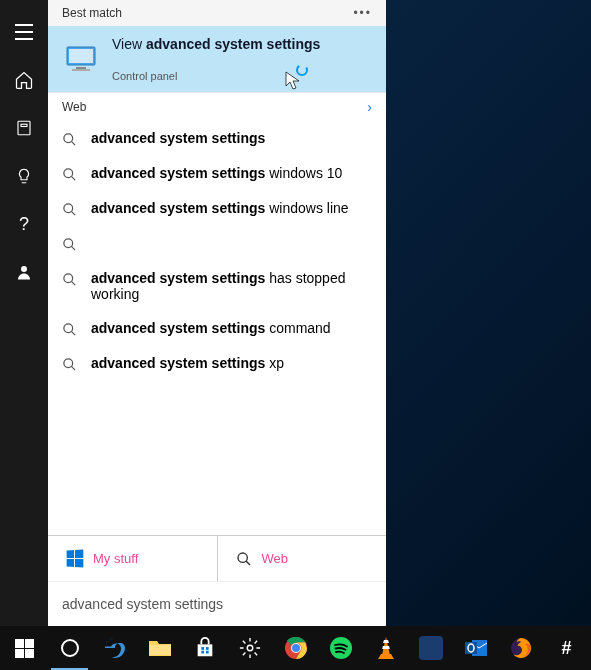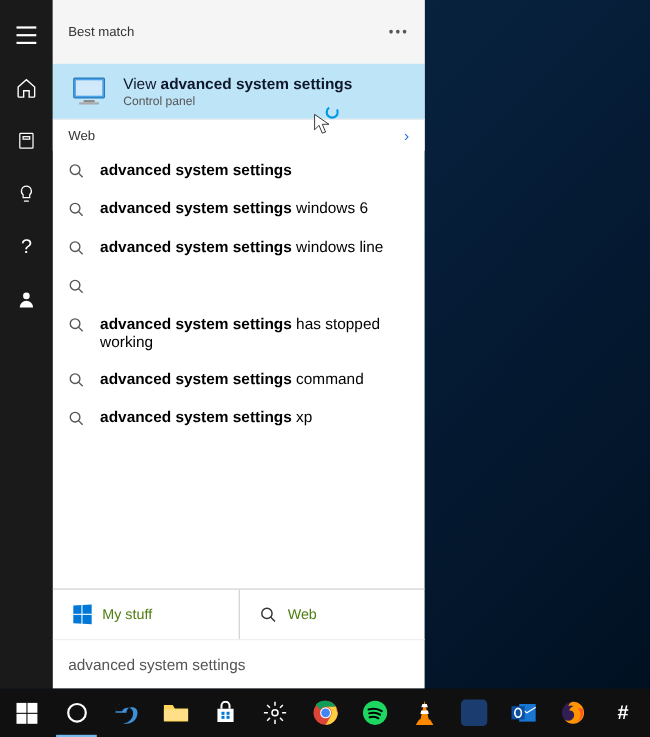--- a/index.html
+++ b/index.html
@@ -2,38 +2,38 @@
 <html><head>
 <meta charset="utf-8">
 <style>
 *{margin:0;padding:0;box-sizing:border-box;font-family:"Segoe UI",Arial,sans-serif}
 body{width:591px;height:670px;background:linear-gradient(135deg,#0a2a4a 0%,#051a33 60%,#001020 100%);position:relative;overflow:hidden}
 .sidebar{position:absolute;top:0;left:0;width:48px;height:626px;background:#1a1a1a;display:flex;flex-direction:column;align-items:center;padding-top:8px;color:#fff}
 .sidebar-item{width:48px;height:48px;display:flex;align-items:center;justify-content:center;cursor:pointer}
 .hamburger{display:flex;flex-direction:column;gap:5px}
 .hamburger span{width:18px;height:2px;background:#fff}
 .search-panel{position:absolute;top:0;left:48px;width:338px;height:626px;background:#fff;display:flex;flex-direction:column}
-.best-match-header{padding:22px 14px;font-size:12px;color:#333;display:flex;justify-content:space-between;align-items:center;background:#f5f5f5}
+.best-match-header{padding:6px 14px;font-size:12px;color:#333;display:flex;justify-content:space-between;align-items:center;background:#f5f5f5}
 .dots{letter-spacing:2px;color:#555;cursor:pointer}
 .best-match-item{display:flex;align-items:center;padding:10px 14px;background:#bee4f8;cursor:pointer;position:relative}
 .monitor-icon{width:38px;height:28px;margin-right:12px;position:relative}
 .monitor-icon svg{display:block}
 .best-match-text{flex:1}
 .best-match-title{font-size:14px;color:#0f172a}
 .best-match-title .bold{font-weight:600}
-.best-match-sub{font-size:11px;color:#555;margin-top:2px}
+.best-match-sub{font-size:11px;color:#555;margin-top:18px}
 .cursor-spinner{position:absolute;left:236px;top:38px;pointer-events:none}
 .web-header{padding:6px 14px;font-size:12px;color:#333;display:flex;justify-content:space-between;align-items:center;background:#fff;border-top:1px solid #e8e8e8}
 .chevron-right{color:#2672ec;font-size:14px;cursor:pointer}
 .results{flex:1;overflow:hidden}
 .result-item{display:flex;align-items:flex-start;padding:9px 14px;cursor:pointer;font-size:14px;color:#000}
 .result-item .icon{margin-right:14px;margin-top:2px;flex-shrink:0}
 .result-item .text .bold{font-weight:600}
 .bottom-tabs{display:flex;border-top:1px solid #ccc}
-.bottom-tab{flex:1;display:flex;align-items:center;justify-content:flex-start;padding:14px 18px;font-size:13px;color:#4d7c0f;cursor:pointer;gap:10px}
+.bottom-tab{flex:1;display:flex;align-items:center;justify-content:flex-start;padding:14px 18px;font-size:13px;color:#ec4899;cursor:pointer;gap:10px}
 .bottom-tab:first-child{border-right:1px solid #ccc}
 .win-logo{display:grid;grid-template-columns:8px 8px;grid-template-rows:8px 8px;gap:1px;transform:perspective(30px) rotateY(-12deg)}
 .win-logo span{background:#0078d7}
 .search-box{padding:14px 14px;font-size:14px;color:#555;border-top:1px solid #eee}
 .taskbar{position:absolute;bottom:0;left:0;width:591px;height:44px;background:#101010;display:flex;align-items:center;padding:0 2px}
 .tb-item{width:48px;height:44px;display:flex;align-items:center;justify-content:center;cursor:pointer;position:relative}
 .tb-item.active::after{content:"";position:absolute;bottom:0;left:4px;right:4px;height:2px;background:#76b9ed}
 .start-logo{display:grid;grid-template-columns:9px 9px;grid-template-rows:9px 9px;gap:1px}
 .start-logo span{background:#fff}
 .circle-icon{width:18px;height:18px;border:2px solid #fff;border-radius:50%}
@@ -116,21 +116,21 @@
           <circle cx="10" cy="10" r="7"></circle>
           <line x1="21" y1="21" x2="15" y2="15"></line>
         </svg>
         <span class="text"><span class="bold">advanced system settings</span><span class="rest"></span></span>
       </div>
       <div class="result-item">
         <svg class="icon search-svg" width="15" height="15" viewBox="0 0 24 24" fill="none" stroke="#555" stroke-width="2">
           <circle cx="10" cy="10" r="7"></circle>
           <line x1="21" y1="21" x2="15" y2="15"></line>
         </svg>
-        <span class="text"><span class="bold">advanced system settings</span><span class="rest"> windows 6</span></span>
+        <span class="text"><span class="bold">advanced system settings</span><span class="rest"> windows 10</span></span>
       </div>
       <div class="result-item">
         <svg class="icon search-svg" width="15" height="15" viewBox="0 0 24 24" fill="none" stroke="#555" stroke-width="2">
           <circle cx="10" cy="10" r="7"></circle>
           <line x1="21" y1="21" x2="15" y2="15"></line>
         </svg>
         <span class="text"><span class="bold">advanced system settings</span><span class="rest"> windows line</span></span>
       </div>
       <div class="result-item">
         <svg class="icon search-svg" width="15" height="15" viewBox="0 0 24 24" fill="none" stroke="#555" stroke-width="2">

